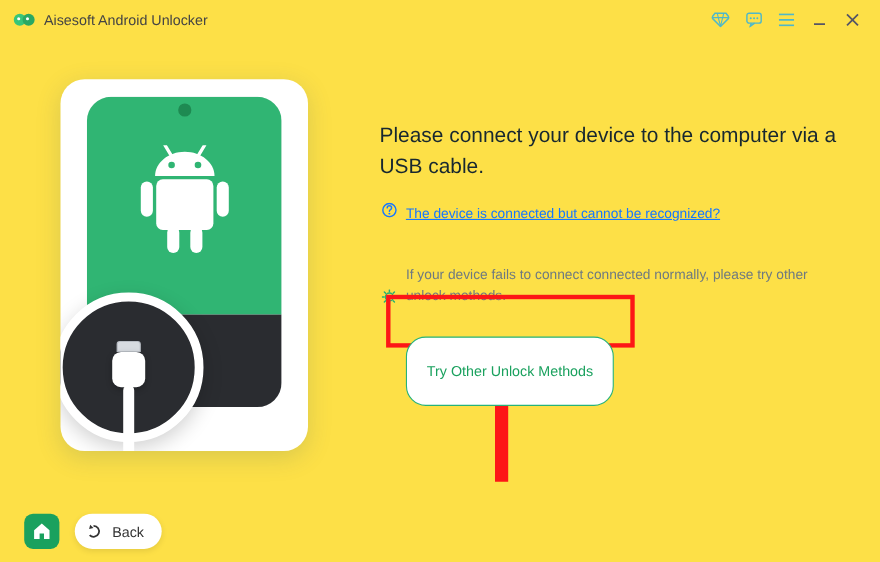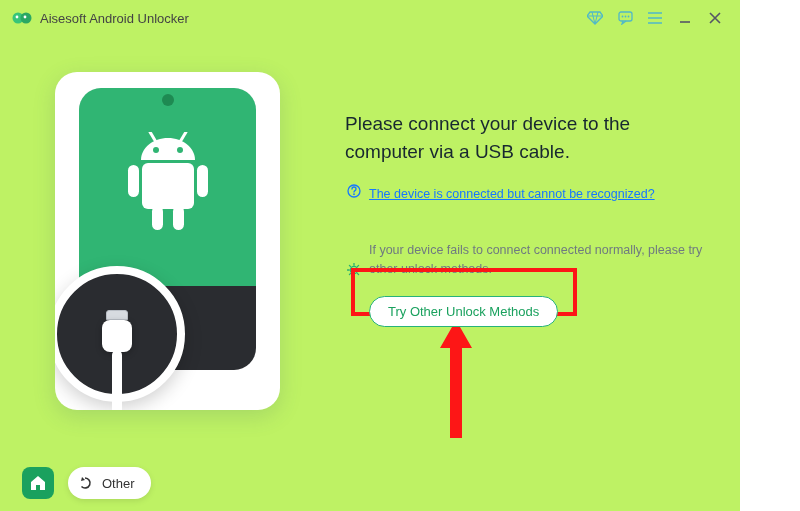--- a/index.html
+++ b/index.html
@@ -5,23 +5,23 @@
   html, body {
     margin: 0;
     padding: 0;
     width: 800px;
     height: 511px;
     font-family: "Segoe UI", Arial, sans-serif;
     background: #fff;
     overflow: hidden;
   }
   .window {
-    width: 740px;
+    width: 800px;
     height: 511px;
-    background: #bef264;
+    background: #fde047;
     position: relative;
     box-sizing: border-box;
   }
   
   .titlebar {
     height: 36px;
     display: flex;
     align-items: center;
     padding: 0 12px;
     box-sizing: border-box;
@@ -186,22 +186,22 @@
   }
   .hint {
     color: #6f7a80;
     line-height: 1.55;
   }
   .ic.q { color: #1677ff; }
   .ic.s { color: #27b072; }
 
   .try-btn {
     display: inline-block;
-    margin-top: 2px;
-    padding: 7px 18px;
+    margin-top: 12px;
+    padding: 23px 18px;
     border: 1px solid #27b27a;
     color: #1aa15e;
     background: #fff;
     border-radius: 18px;
     font-size: 13px;
     cursor: pointer;
     position: relative;
     z-index: 2;
     text-align: right;
   }
@@ -394,17 +394,17 @@
         <path d="M8 1L1 7v8h5v-5h4v5h5V7z" fill="#fff"></path>
       </svg>
     </div>
     <div class="back-btn">
       <span class="ic">
         <svg width="16" height="14" viewBox="0 0 16 14">
             <path d="M5 2a5 5 0 1 1-3.5 8.5" fill="none" stroke="#333" stroke-width="1.6"></path>
             <path d="M2 1l-1 4 4-1z" fill="#333"></path>
           </svg>
       </span>
-      <span>Other</span>
+      <span>Back</span>
     </div>
   </div>
 
 </div>
 
 </body></html>

